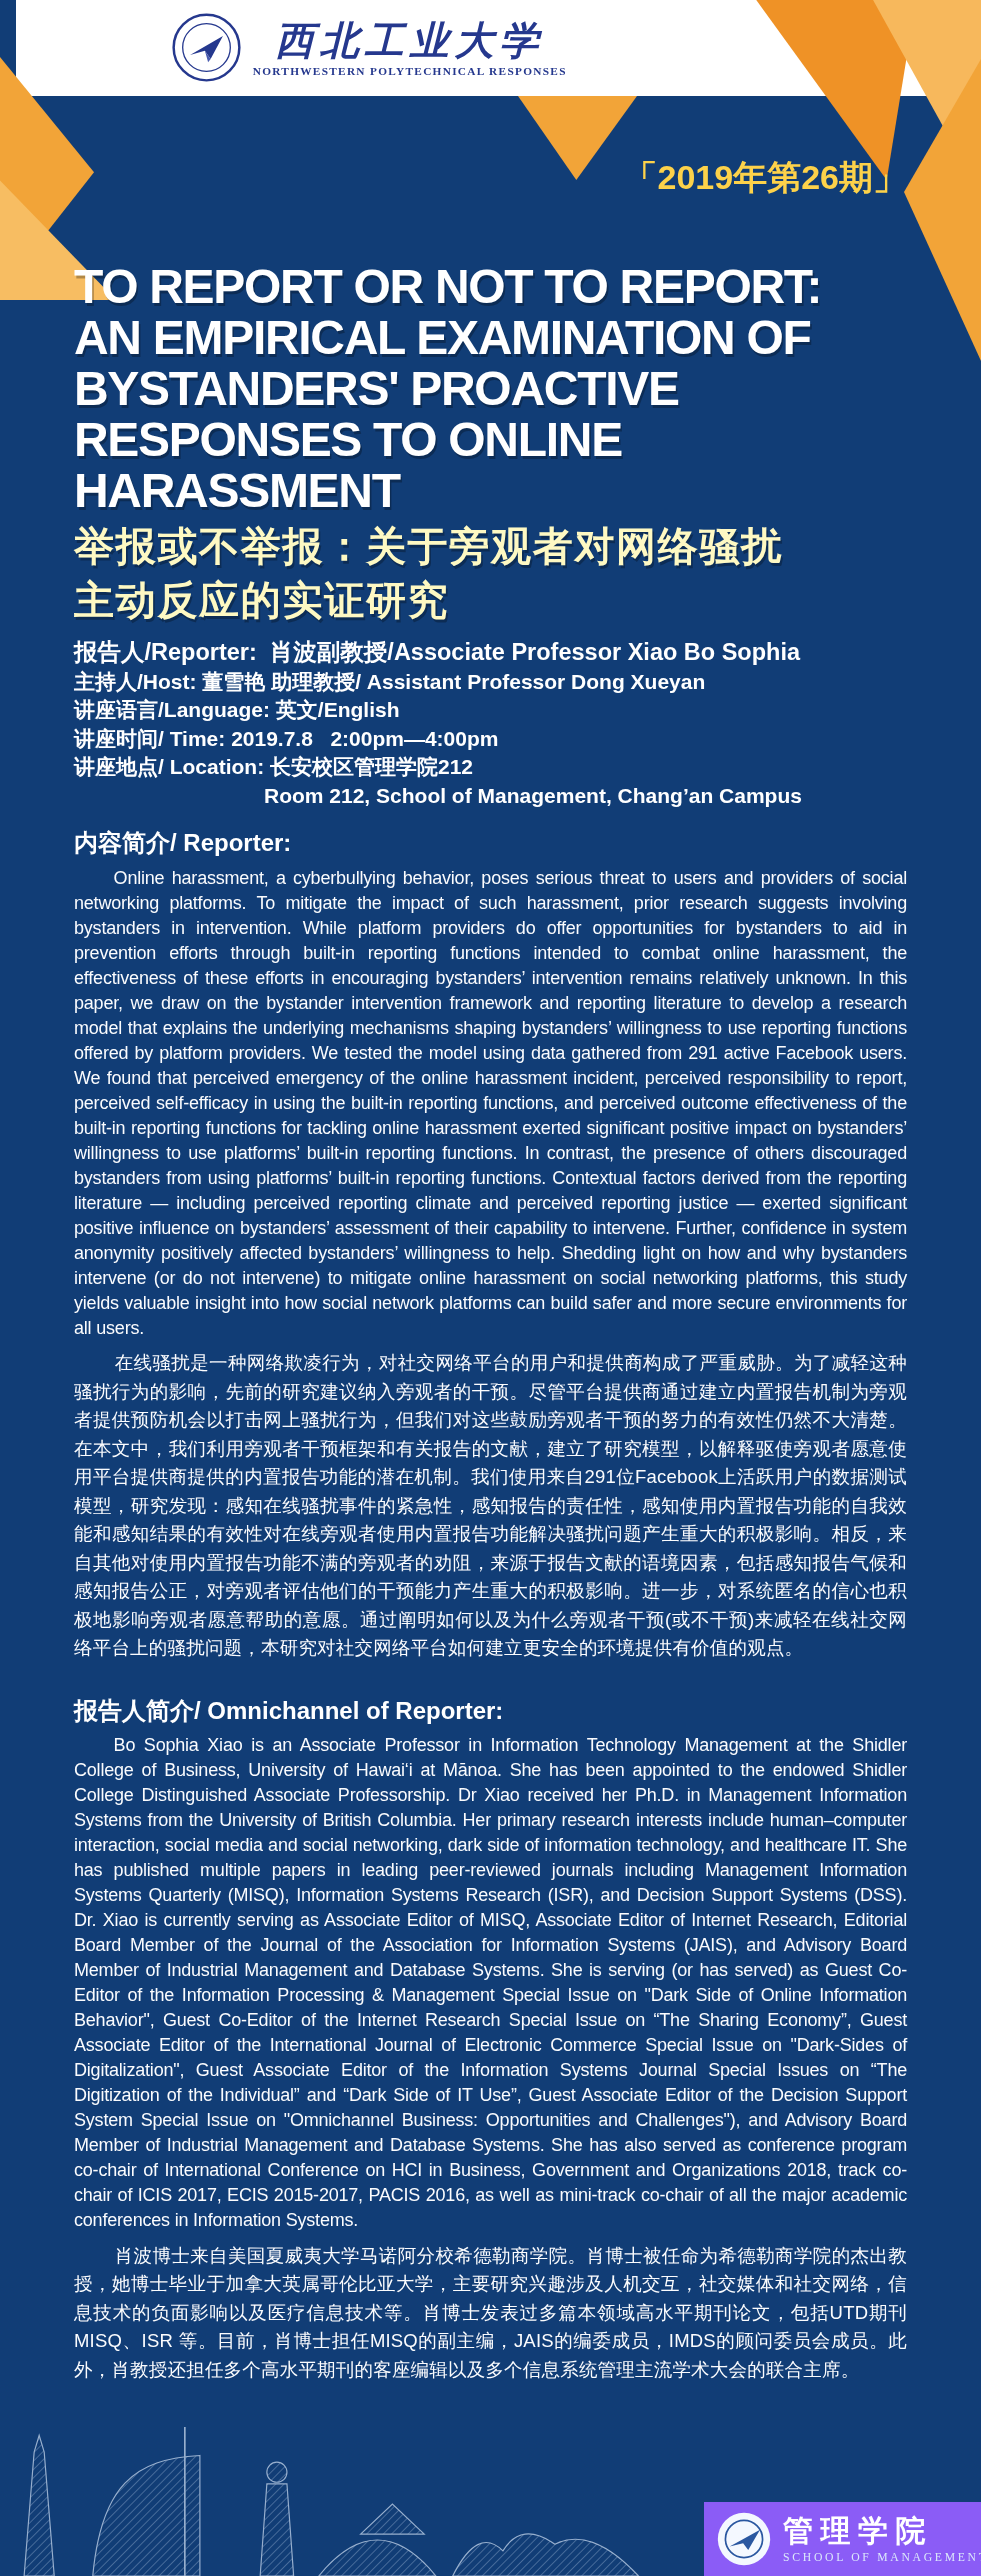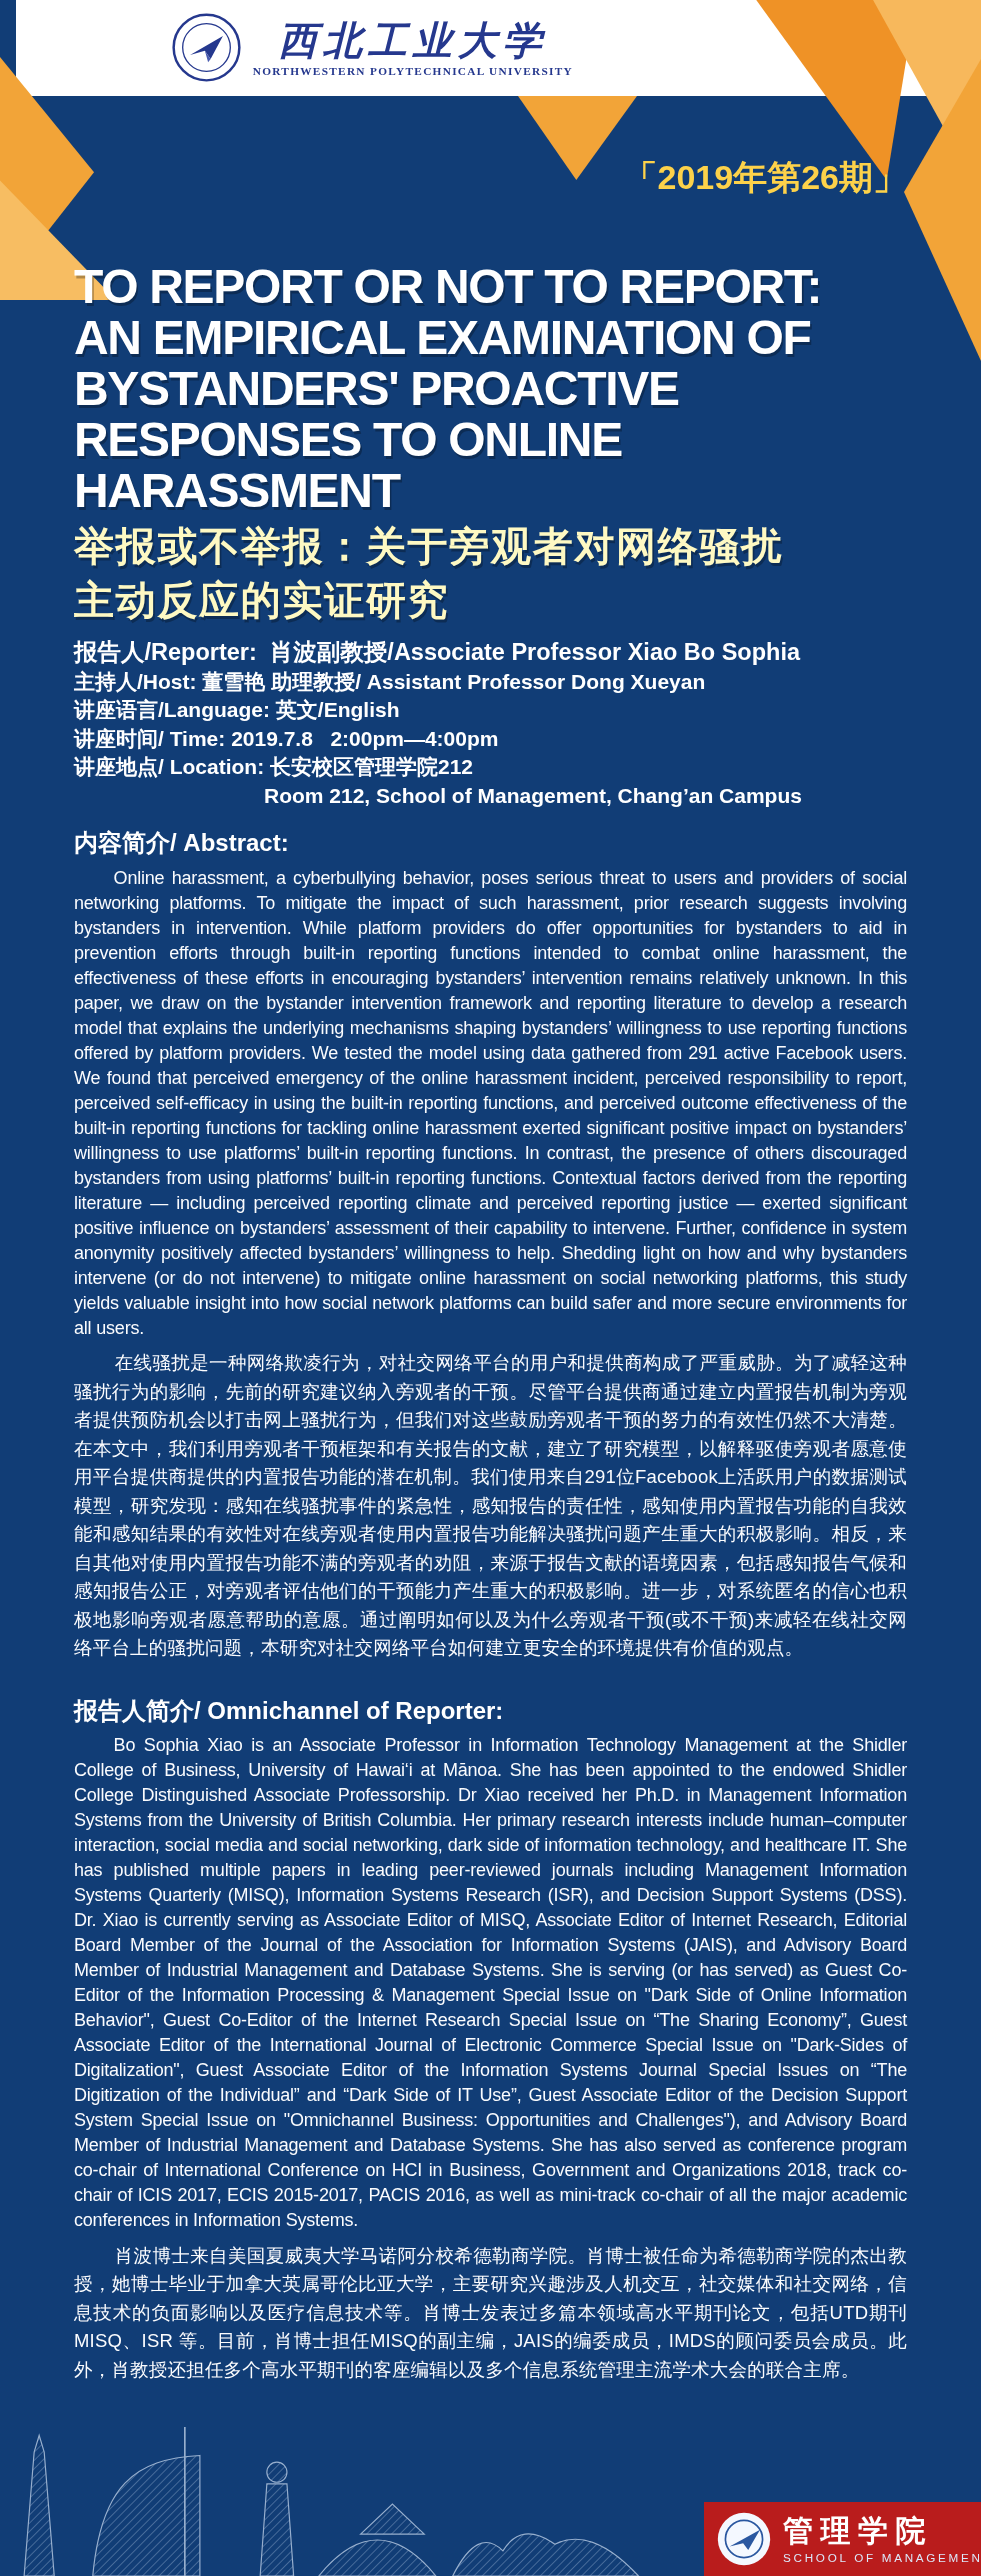--- a/index.html
+++ b/index.html
@@ -70,23 +70,23 @@
   }
   .section-heading.gap{margin-top:34px;}
   .para{
     margin:8.4px 0 0 0;text-align:justify;color:#fbfcfe;
     font-size:18px;line-height:25px;letter-spacing:-0.2px;text-indent:2.2em;
   }
   .para.cjk{font-size:18.5px;line-height:28.5px;letter-spacing:0.2px;}
   
   .skyline{position:absolute;left:0;bottom:0;z-index:1;opacity:0.8;}
   .som-box{
-    position:absolute;right:0;bottom:0;width:277px;height:74px;background:#b91c1c;
+    position:absolute;right:0;bottom:0;width:277px;height:74px;background:#8b5cf6;
     z-index:5;display:flex;align-items:center;gap:11.7px;
-    padding-left:13.4px;box-sizing:border-box;
+    padding-left:13.4px;box-sizing:border-box;font-family:Liberation Serif, serif;
   }
   .som-emblem{width:54px;height:54px;flex:0 0 auto;}
   .som-text{display:flex;flex-direction:column;}
   .som-cn{font-size:30px;font-weight:bold;color:#ffffff;letter-spacing:7.5px;line-height:34px;white-space:nowrap;}
   .som-en{font-size:11.7px;color:#dce8fa;letter-spacing:2.7px;margin-top:2.5px;white-space:nowrap;}
 </style>
 </head>
 <body>
 
 <div class="poster">
@@ -94,21 +94,21 @@
   <div class="header-band">
     <div class="uni-logo">
       <svg class="uni-emblem" viewBox="0 0 84 84">
         <circle cx="42" cy="42" r="40" fill="#ffffff" stroke="#25388e" stroke-width="3"></circle>
         <circle cx="42" cy="42" r="29" fill="none" stroke="#25388e" stroke-width="1.6"></circle>
         <path d="M22 51 L62 28 L47 56 L40 46 Z" fill="#25388e"></path>
         <path d="M40 46 L44 60 L47 56 Z" fill="#4a5cb0"></path>
       </svg>
       <div class="uni-names">
         <div class="uni-cn">西北工业大学</div>
-        <div class="uni-en">NORTHWESTERN POLYTECHNICAL UNIVERSITY</div>
+        <div class="uni-en">NORTHWESTERN POLYTECHNICAL RESPONSES</div>
       </div>
     </div>
   </div>
 
   <div class="tri tri-left-a"></div>
   <div class="tri tri-left-b"></div>
   <div class="tri tri-v-center"></div>
   <div class="tri tri-tr-dark"></div>
   <div class="tri tri-tr-corner"></div>
   <div class="tri tri-right-gold"></div>
@@ -152,21 +152,21 @@
 
     <div class="info-block">
       <div class="info-line big">报告人/Reporter:  肖波副教授/Associate Professor Xiao Bo Sophia</div>
       <div class="info-line">主持人/Host: 董雪艳 助理教授/ Assistant Professor Dong Xueyan</div>
       <div class="info-line">讲座语言/Language: 英文/English</div>
       <div class="info-line">讲座时间/ Time: 2019.7.8   2:00pm—4:00pm</div>
       <div class="info-line">讲座地点/ Location: 长安校区管理学院212</div>
       <div class="info-line indent">Room 212, School of Management, Chang’an Campus</div>
     </div>
 
-    <div class="section-heading">内容简介/ Abstract:</div>
+    <div class="section-heading">内容简介/ Reporter:</div>
     <p class="para">Online harassment, a cyberbullying behavior, poses serious threat to users and providers of social networking platforms. To mitigate the impact of such harassment, prior research suggests involving bystanders in intervention. While platform providers do offer opportunities for bystanders to aid in prevention efforts through built-in reporting functions intended to combat online harassment, the effectiveness of these efforts in encouraging bystanders’ intervention remains relatively unknown. In this paper, we draw on the bystander intervention framework and reporting literature to develop a research model that explains the underlying mechanisms shaping bystanders’ willingness to use reporting functions offered by platform providers. We tested the model using data gathered from 291 active Facebook users. We found that perceived emergency of the online harassment incident, perceived responsibility to report, perceived self-efficacy in using the built-in reporting functions, and perceived outcome effectiveness of the built-in reporting functions for tackling online harassment exerted significant positive impact on bystanders’ willingness to use platforms’ built-in reporting functions. In contrast, the presence of others discouraged bystanders from using platforms’ built-in reporting functions. Contextual factors derived from the reporting literature — including perceived reporting climate and perceived reporting justice — exerted significant positive influence on bystanders’ assessment of their capability to intervene. Further, confidence in system anonymity positively affected bystanders’ willingness to help. Shedding light on how and why bystanders intervene (or do not intervene) to mitigate online harassment on social networking platforms, this study yields valuable insight into how social network platforms can build safer and more secure environments for all users.</p>
     <p class="para cjk">在线骚扰是一种网络欺凌行为，对社交网络平台的用户和提供商构成了严重威胁。为了减轻这种骚扰行为的影响，先前的研究建议纳入旁观者的干预。尽管平台提供商通过建立内置报告机制为旁观者提供预防机会以打击网上骚扰行为，但我们对这些鼓励旁观者干预的努力的有效性仍然不大清楚。在本文中，我们利用旁观者干预框架和有关报告的文献，建立了研究模型，以解释驱使旁观者愿意使用平台提供商提供的内置报告功能的潜在机制。我们使用来自291位Facebook上活跃用户的数据测试模型，研究发现：感知在线骚扰事件的紧急性，感知报告的责任性，感知使用内置报告功能的自我效能和感知结果的有效性对在线旁观者使用内置报告功能解决骚扰问题产生重大的积极影响。相反，来自其他对使用内置报告功能不满的旁观者的劝阻，来源于报告文献的语境因素，包括感知报告气候和感知报告公正，对旁观者评估他们的干预能力产生重大的积极影响。进一步，对系统匿名的信心也积极地影响旁观者愿意帮助的意愿。通过阐明如何以及为什么旁观者干预(或不干预)来减轻在线社交网络平台上的骚扰问题，本研究对社交网络平台如何建立更安全的环境提供有价值的观点。</p>
 
     <div class="section-heading gap">报告人简介/ Omnichannel of Reporter:</div>
     <p class="para">Bo Sophia Xiao is an Associate Professor in Information Technology Management at the Shidler College of Business, University of Hawai‘i at Mānoa. She has been appointed to the endowed Shidler College Distinguished Associate Professorship. Dr Xiao received her Ph.D. in Management Information Systems from the University of British Columbia. Her primary research interests include human–computer interaction, social media and social networking, dark side of information technology, and healthcare IT. She has published multiple papers in leading peer-reviewed journals including Management Information Systems Quarterly (MISQ), Information Systems Research (ISR), and Decision Support Systems (DSS). Dr. Xiao is currently serving as Associate Editor of MISQ, Associate Editor of Internet Research, Editorial Board Member of the Journal of the Association for Information Systems (JAIS), and Advisory Board Member of Industrial Management and Database Systems. She is serving (or has served) as Guest Co-Editor of the Information Processing &amp; Management Special Issue on "Dark Side of Online Information Behavior", Guest Co-Editor of the Internet Research Special Issue on “The Sharing Economy”, Guest Associate Editor of the International Journal of Electronic Commerce Special Issue on "Dark-Sides of Digitalization", Guest Associate Editor of the Information Systems Journal Special Issues on “The Digitization of the Individual” and “Dark Side of IT Use”, Guest Associate Editor of the Decision Support System Special Issue on "Omnichannel Business: Opportunities and Challenges"), and Advisory Board Member of Industrial Management and Database Systems. She has also served as conference program co-chair of International Conference on HCI in Business, Government and Organizations 2018, track co-chair of ICIS 2017, ECIS 2015-2017, PACIS 2016, as well as mini-track co-chair of all the major academic conferences in Information Systems.</p>
     <p class="para cjk">肖波博士来自美国夏威夷大学马诺阿分校希德勒商学院。肖博士被任命为希德勒商学院的杰出教授，她博士毕业于加拿大英属哥伦比亚大学，主要研究兴趣涉及人机交互，社交媒体和社交网络，信息技术的负面影响以及医疗信息技术等。肖博士发表过多篇本领域高水平期刊论文，包括UTD期刊 MISQ、ISR 等。目前，肖博士担任MISQ的副主编，JAIS的编委成员，IMDS的顾问委员会成员。此外，肖教授还担任多个高水平期刊的客座编辑以及多个信息系统管理主流学术大会的联合主席。</p>
 
   </div>
 
   <div class="som-box">

